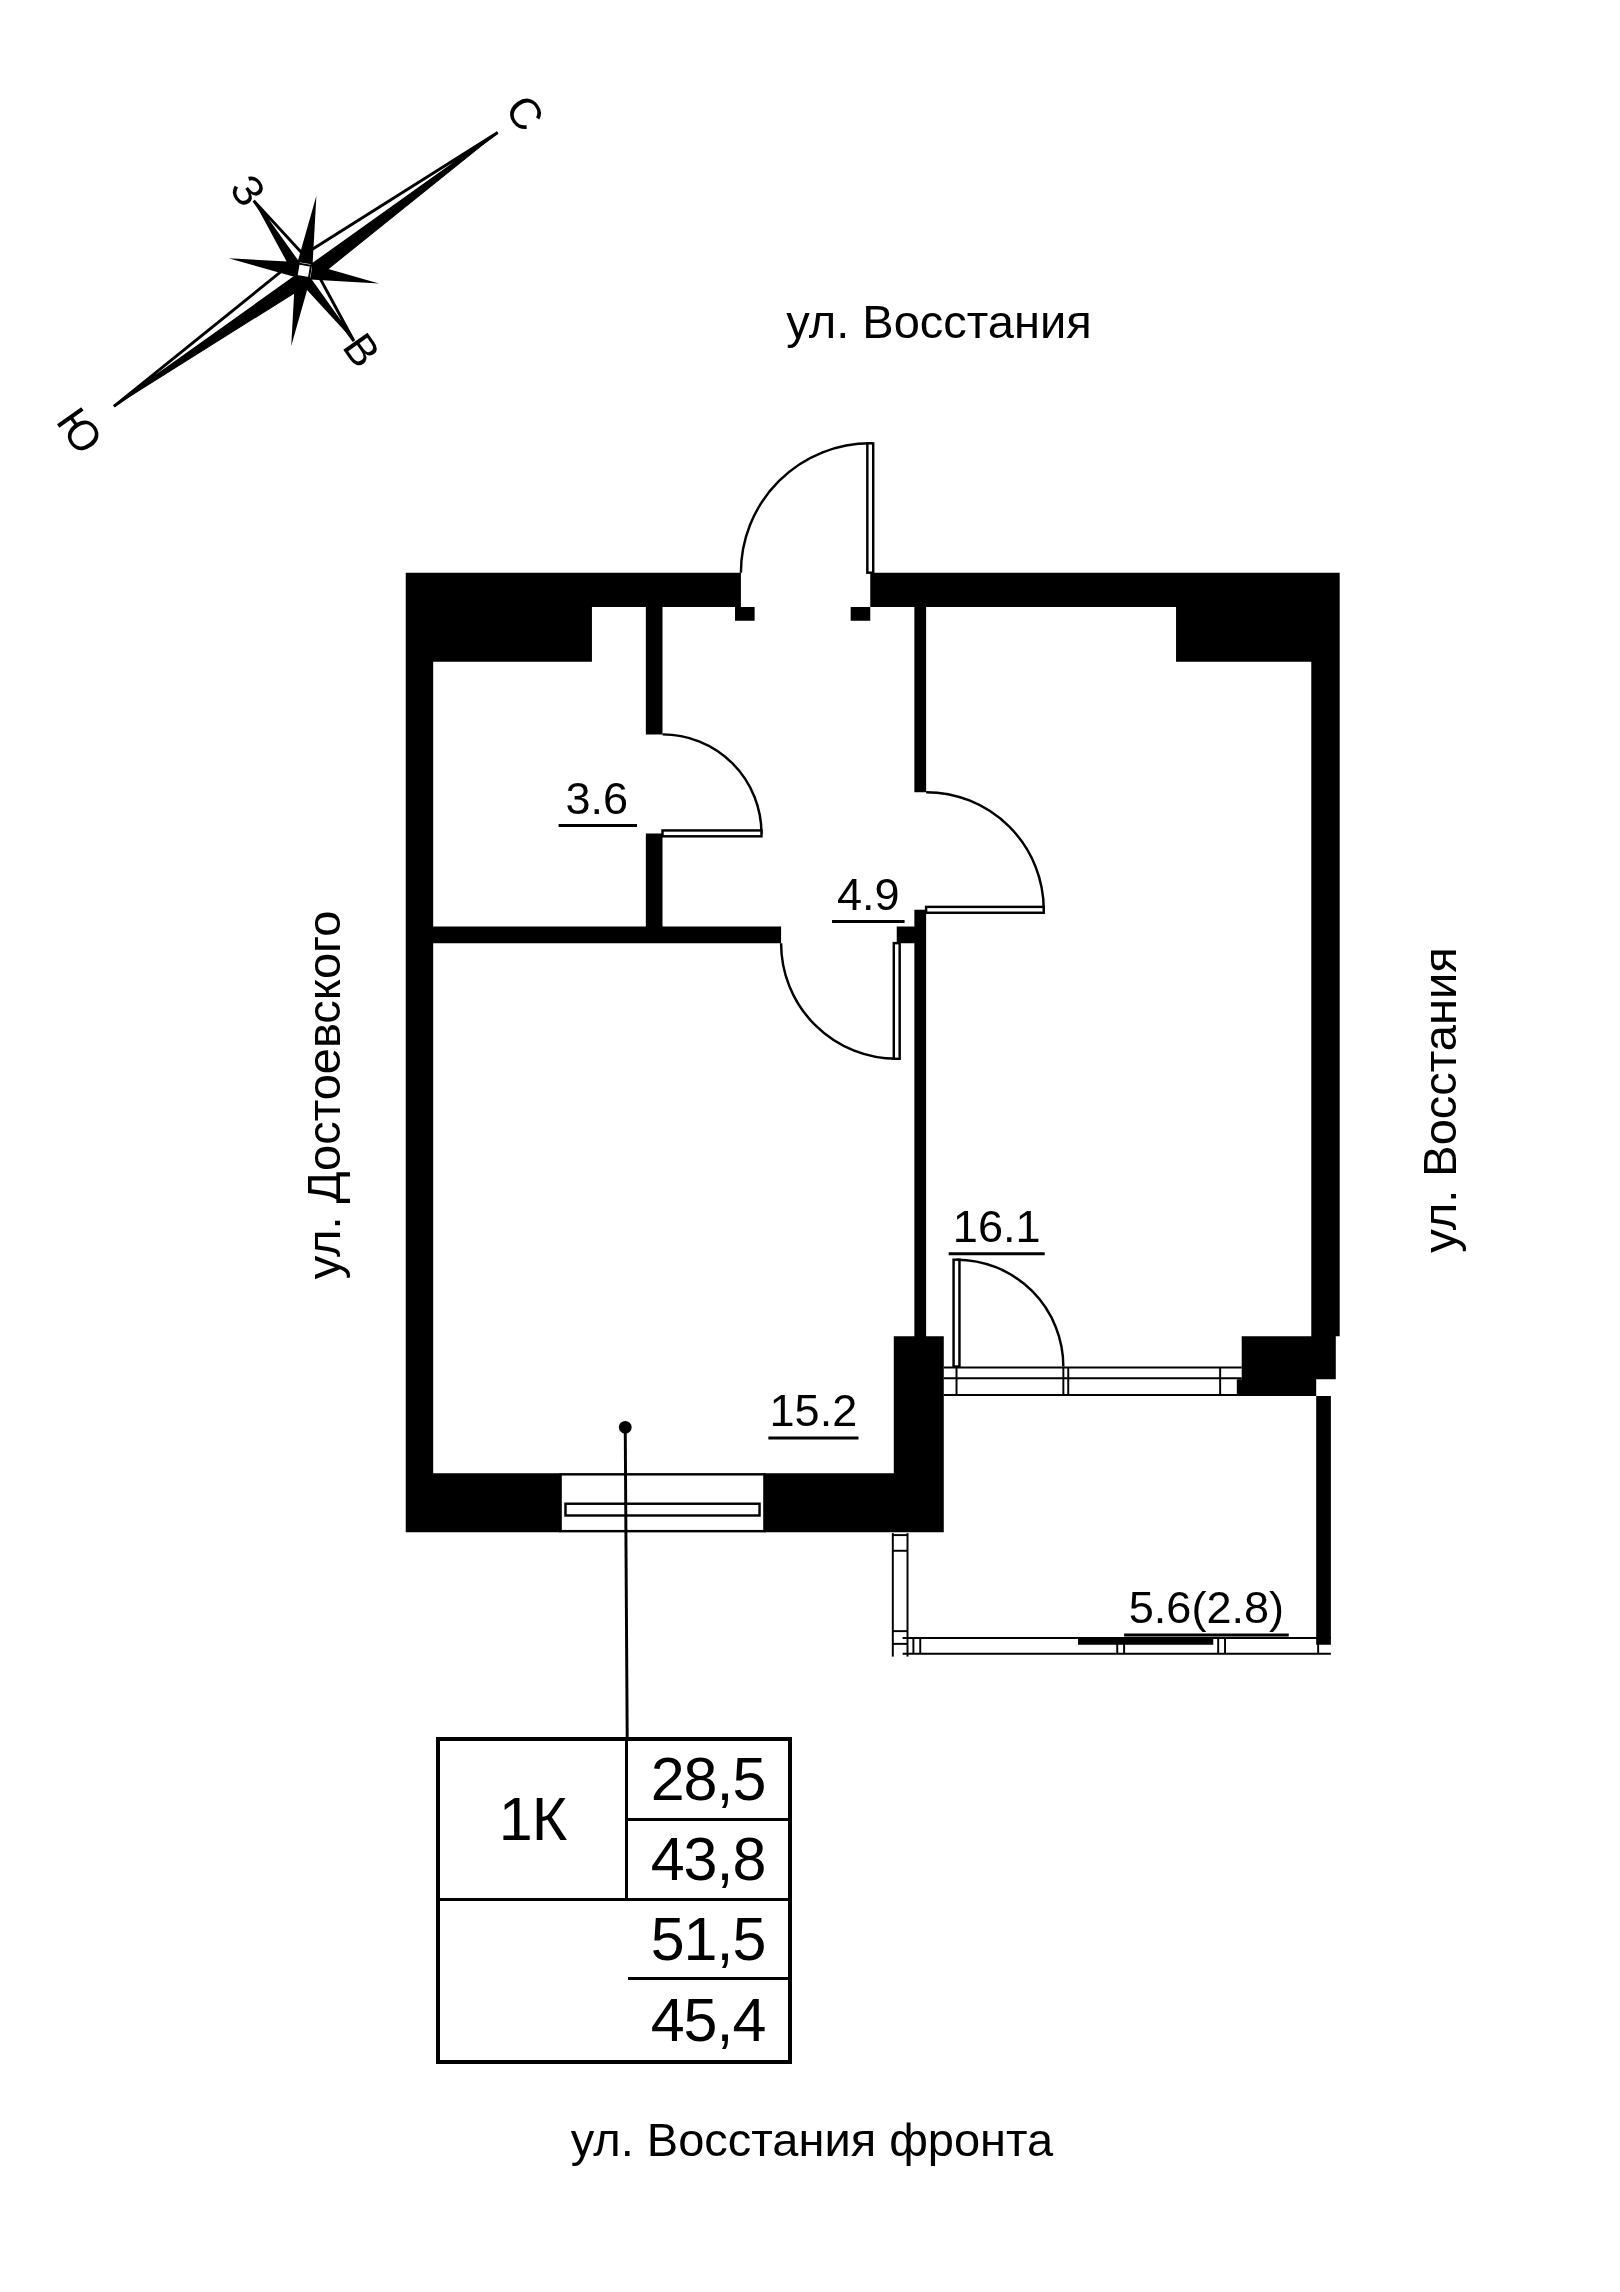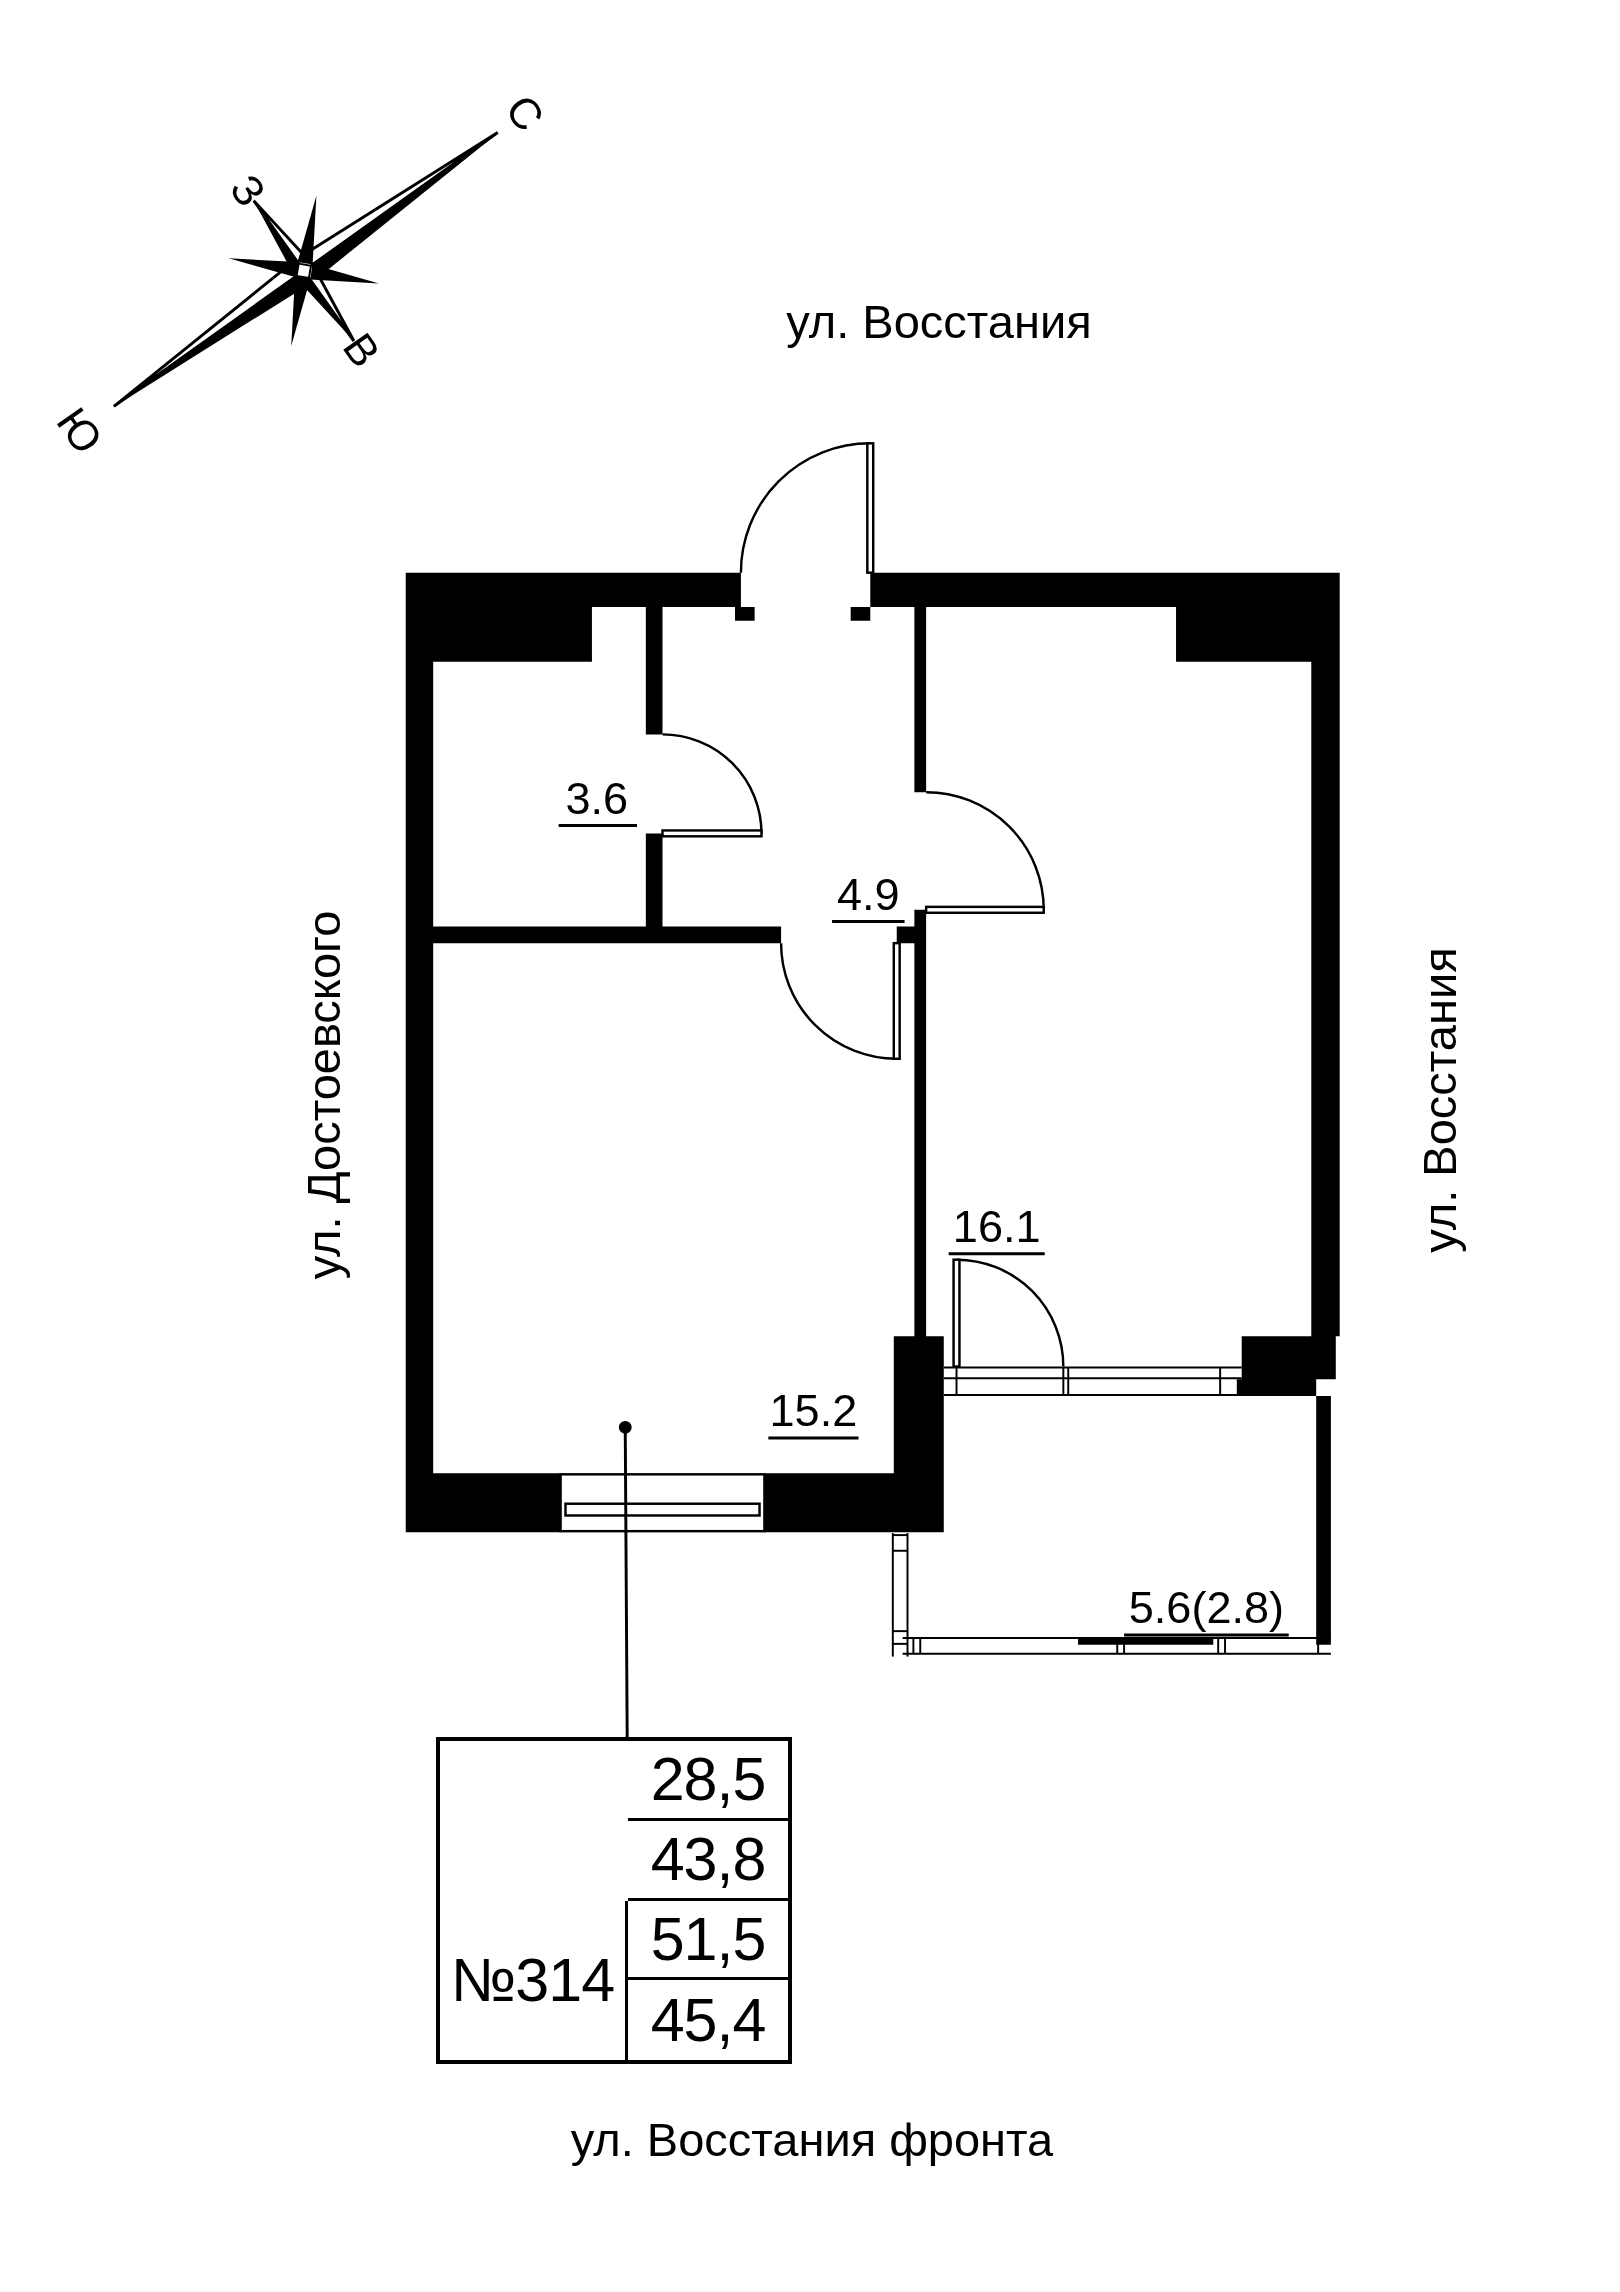--- a/index.html
+++ b/index.html
@@ -157,19 +157,19 @@
     <line x1="1147" y1="1668" x2="1315" y2="1668" stroke="#000" stroke-width="3"></line>
   </g>
 </svg>
 
 <div class="street-label" style="left:939px;top:321px;">ул. Восстания</div>
 <div class="street-label vertical" style="left:323px;top:1095px;">ул. Достоевского</div>
 <div class="street-label vertical" style="left:1439px;top:1100px;">ул. Восстания</div>
 <div class="street-label" style="left:812px;top:2139px;">ул. Восстания фронта</div>
 
 <div class="info-table">
-  <div class="cell left-bottom">№314</div>
+  <div class="cell left-top">1К</div>
   <div class="cell r1">28,5</div>
   <div class="cell r2">43,8</div>
   <div class="cell r3">51,5</div>
   <div class="cell r4">45,4</div>
 </div>
 
 
 </body></html>

